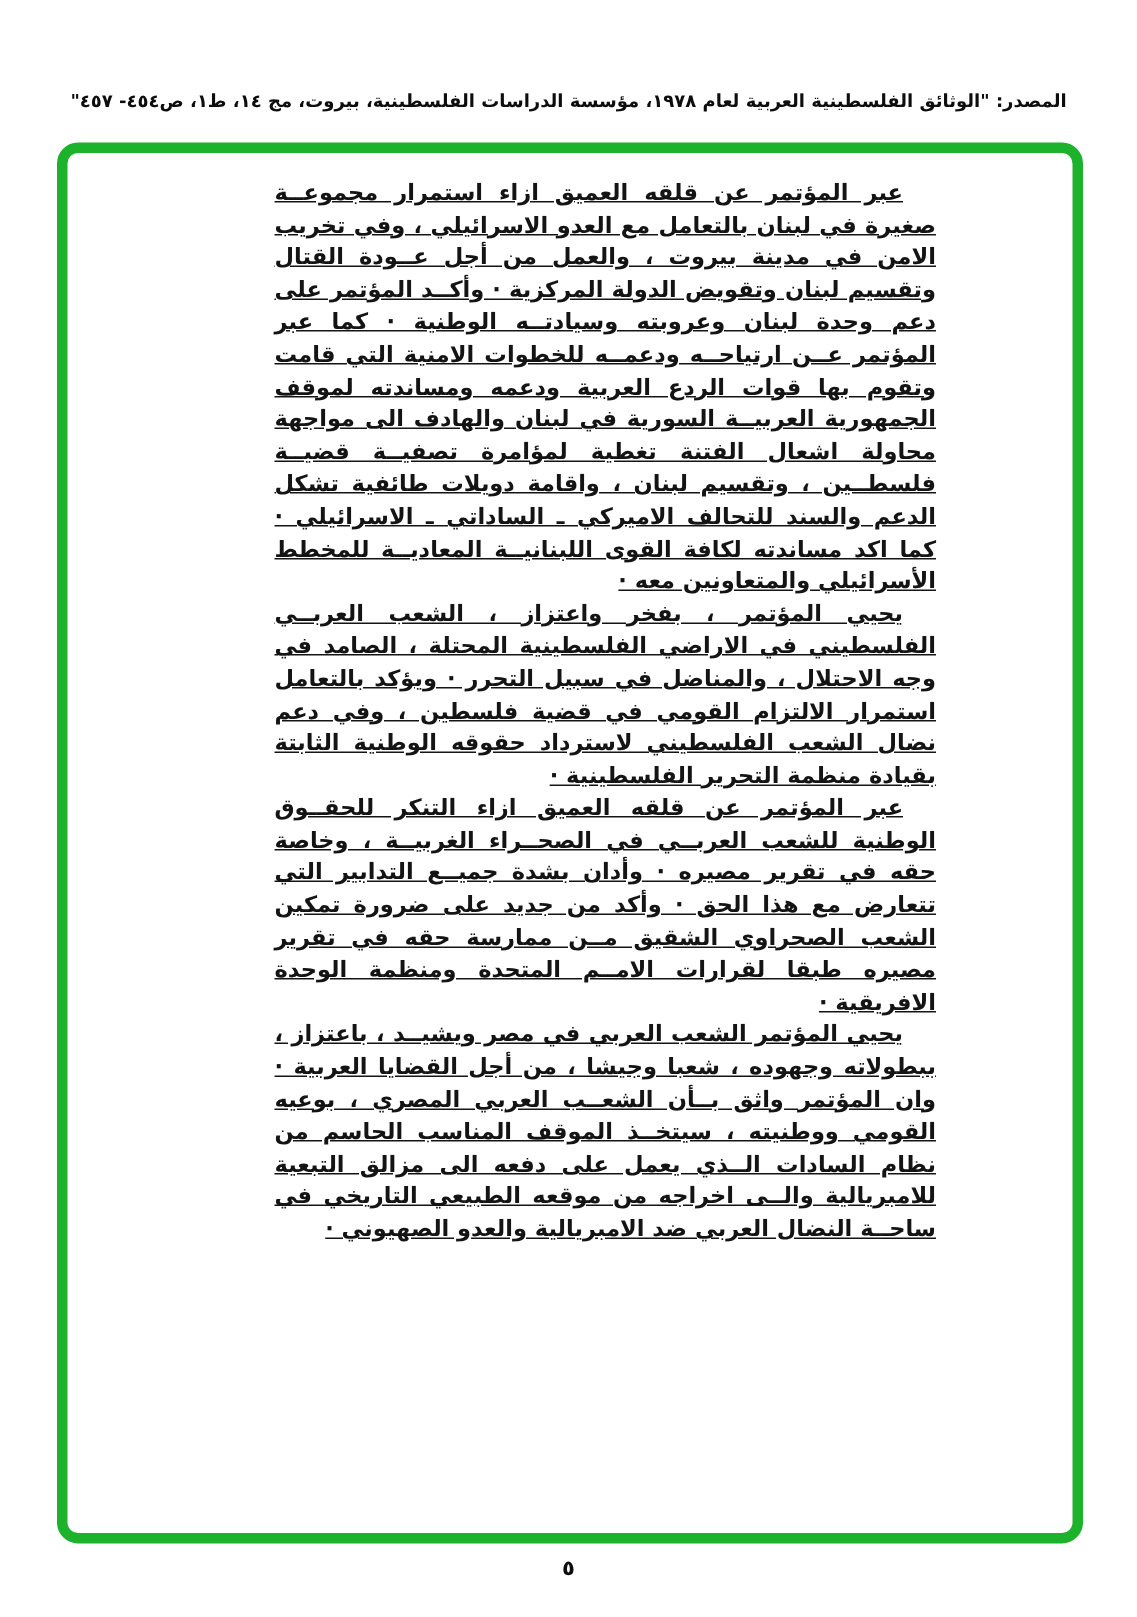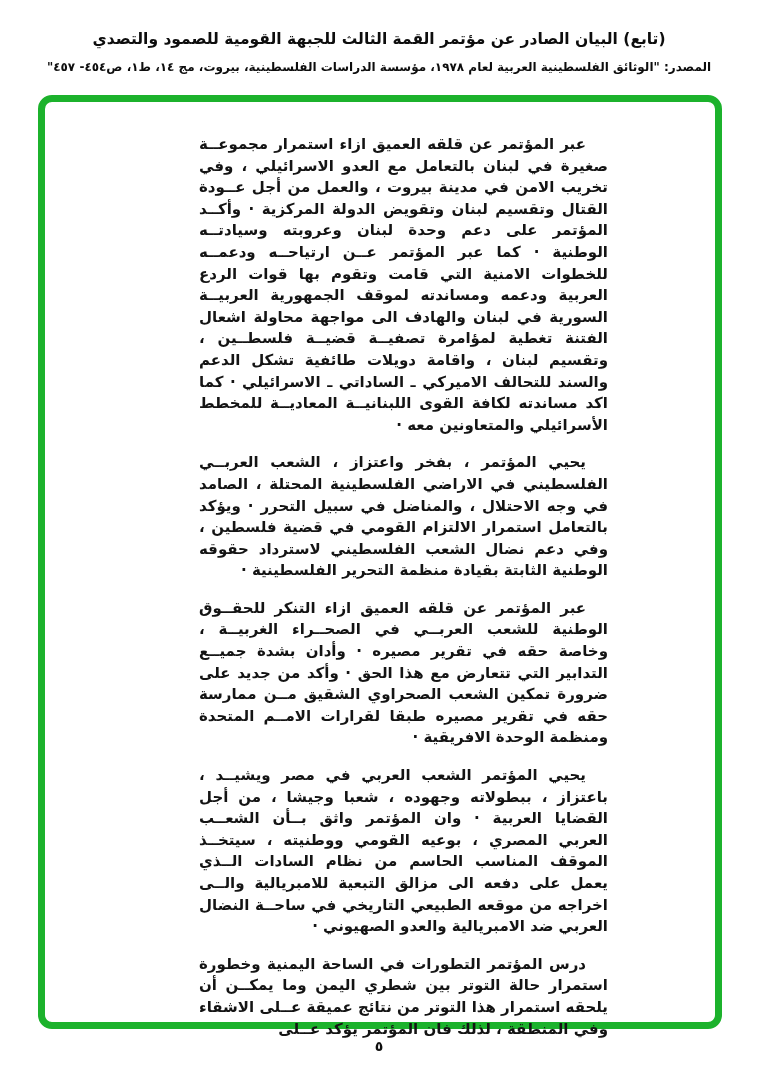--- a/index.html
+++ b/index.html
@@ -56,49 +56,48 @@
     top: 118px;
     width: 441px;
     direction: rtl;
     text-align: justify;
     font-size: 15px;
     line-height: 21.6px;
     font-weight: bold;
     color: #141414;
   }
   .text-col p {
-    margin: 16px;
+    margin: 0;
     padding: 0;
     text-indent: 22px;
+    text-decoration: underline;
   }
   .page-num {
     position: absolute;
     top: 1038px;
     left: 0;
     width: 758px;
     text-align: center;
     font-size: 14px;
     font-weight: bold;
     color: #0d0d0d;
   }
 </style>
 </head>
 <body>
 
 <div class="page">
 
-  <div class="hdr-title">(تابع)  البيان الصادر عن مؤتمر القمة الثالث للجبهة القومية للصمود والتصدي</div>
 
   <div class="hdr-source">المصدر: "الوثائق الفلسطينية العربية لعام ١٩٧٨، مؤسسة الدراسات الفلسطينية، بيروت، مج ١٤، ط١، ص٤٥٤- ٤٥٧"</div>
 
   <div class="frame"></div>
 
   <div class="text-col">
     <p>عبر المؤتمر عن قلقه العميق ازاء استمرار مجموعــة صغيرة في لبنان بالتعامل مع العدو الاسرائيلي ، وفي تخريب الامن في مدينة بيروت ، والعمل من أجل عــودة القتال وتقسيم لبنان وتقويض الدولة المركزية · وأكــد المؤتمر على دعم وحدة لبنان وعروبته وسيادتــه الوطنية · كما عبر المؤتمر عــن ارتياحــه ودعمــه للخطوات الامنية التي قامت وتقوم بها قوات الردع العربية ودعمه ومساندته لموقف الجمهورية العربيــة السورية في لبنان والهادف الى مواجهة محاولة اشعال الفتنة تغطية لمؤامرة تصفيــة قضيــة فلسطــين ، وتقسيم لبنان ، واقامة دويلات طائفية تشكل الدعم والسند للتحالف الاميركي ـ الساداتي ـ الاسرائيلي · كما اكد مساندته لكافة القوى اللبنانيــة المعاديــة للمخطط الأسرائيلي والمتعاونين معه ·</p>
     <p>يحيي المؤتمر ، بفخر واعتزاز ، الشعب العربــي الفلسطيني في الاراضي الفلسطينية المحتلة ، الصامد في وجه الاحتلال ، والمناضل في سبيل التحرر · ويؤكد بالتعامل استمرار الالتزام القومي في قضية فلسطين ، وفي دعم نضال الشعب الفلسطيني لاسترداد حقوقه الوطنية الثابتة بقيادة منظمة التحرير الفلسطينية ·</p>
     <p>عبر المؤتمر عن قلقه العميق ازاء التنكر للحقــوق الوطنية للشعب العربــي في الصحــراء الغربيــة ، وخاصة حقه في تقرير مصيره · وأدان بشدة جميــع التدابير التي تتعارض مع هذا الحق · وأكد من جديد على ضرورة تمكين الشعب الصحراوي الشقيق مــن ممارسة حقه في تقرير مصيره طبقا لقرارات الامــم المتحدة ومنظمة الوحدة الافريقية ·</p>
     <p>يحيي المؤتمر الشعب العربي في مصر ويشيــد ، باعتزاز ، ببطولاته وجهوده ، شعبا وجيشا ، من أجل القضايا العربية · وان المؤتمر واثق بــأن الشعــب العربي المصري ، بوعيه القومي ووطنيته ، سيتخــذ الموقف المناسب الحاسم من نظام السادات الــذي يعمل على دفعه الى مزالق التبعية للامبريالية والــى اخراجه من موقعه الطبيعي التاريخي في ساحــة النضال العربي ضد الامبريالية والعدو الصهيوني ·</p>
-    <p>درس المؤتمر التطورات في الساحة اليمنية وخطورة استمرار حالة التوتر بين شطري اليمن وما يمكــن أن يلحقه استمرار هذا التوتر من نتائج عميقة عــلى الاشقاء وفي المنطقة ، لذلك فان المؤتمر يؤكد عــلى</p>
   </div>
 
   <div class="page-num">٥</div>
 
 </div>
 
 </body></html>

